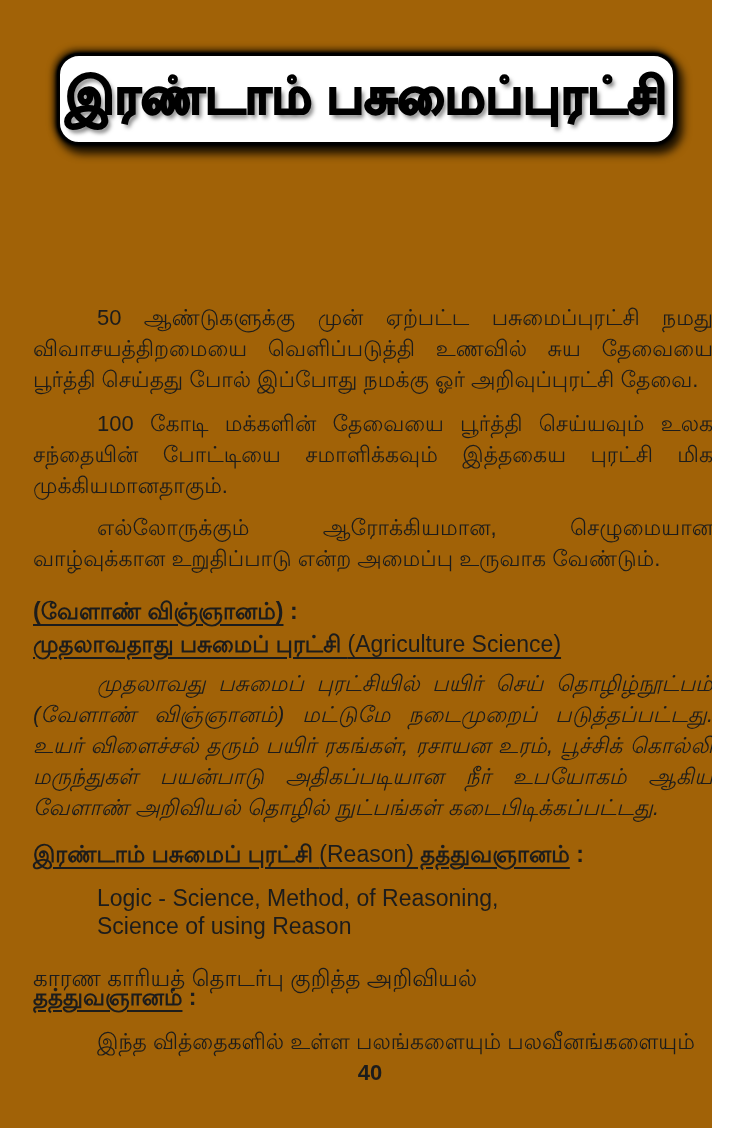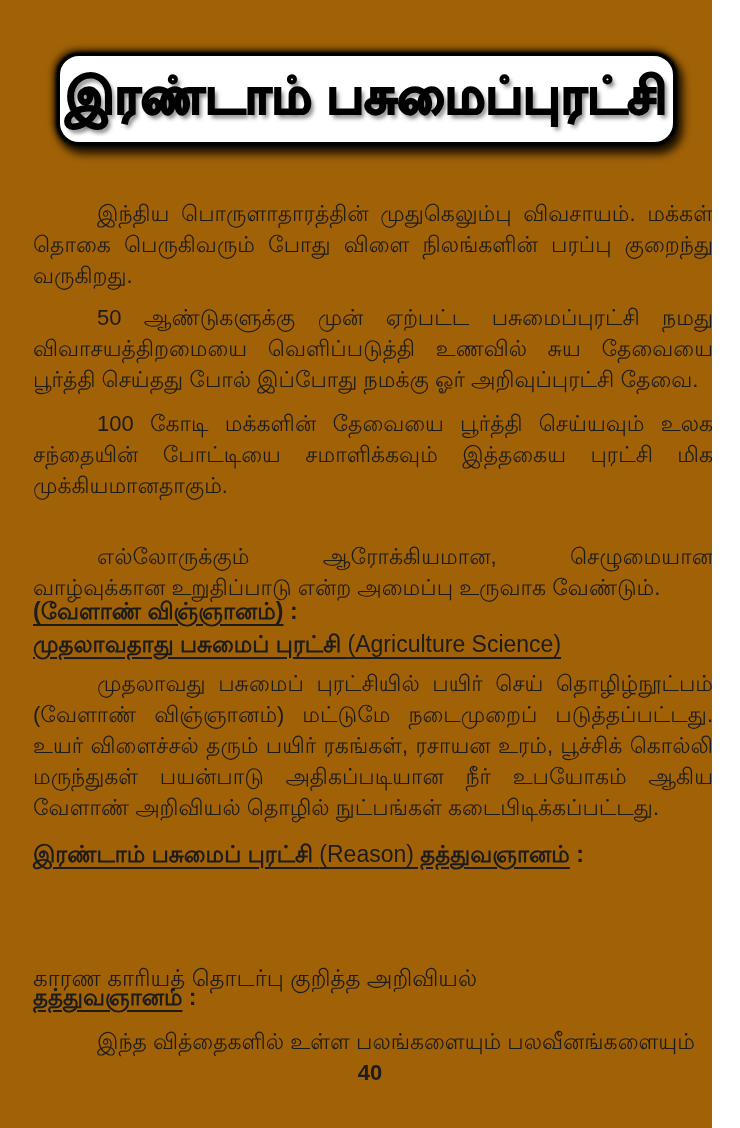--- a/index.html
+++ b/index.html
@@ -93,39 +93,42 @@
 </style>
 </head>
 <body>
 
 <div class="page">
 
   <div class="banner">
     <span class="banner-text">இரண்டாம் பசுமைப்புரட்சி</span>
   </div>
 
-  <div class="block indent" style="top:198px;">இந்திய பொருளாதாரத்தின் முதுகெலும்பு விவசாயம். மக்கள் தொகை பெருகிவரும் போது விளை நிலங்களின் பரப்பு குறைந்து வருகிறது.</div>
 
   <div class="block indent" style="top:302px;">50 ஆண்டுகளுக்கு முன் ஏற்பட்ட பசுமைப்புரட்சி நமது விவாசயத்திறமையை வெளிப்படுத்தி உணவில் சுய தேவையை பூர்த்தி செய்தது போல் இப்போது நமக்கு ஓர் அறிவுப்புரட்சி தேவை.</div>
 
   <div class="block indent" style="top:408px;">100 கோடி மக்களின் தேவையை பூர்த்தி செய்யவும் உலக சந்தையின் போட்டியை சமாளிக்கவும் இத்தகைய புரட்சி மிக முக்கியமானதாகும்.</div>
 
-  <div class="block indent" style="top:512px;margin-top:29px;">எல்லோருக்கும் ஆரோக்கியமான, செழுமையான வாழ்வுக்கான உறுதிப்பாடு என்ற அமைப்பு உருவாக வேண்டும்.</div>
+  <div class="block indent" style="top:512px;">எல்லோருக்கும் ஆரோக்கியமான, செழுமையான வாழ்வுக்கான உறுதிப்பாடு என்ற அமைப்பு உருவாக வேண்டும்.</div>
 
   <div class="hblock" style="top:589px;">
     <div style="margin-top:6px;"><span class="u">(வேளாண் விஞ்ஞானம்)</span><span> :</span></div>
     <div><span class="u"><span>முதலாவதாது பசுமைப் புரட்சி </span><span class="lat">(Agriculture Science)</span></span></div>
   </div>
 
-  <div class="block indent" style="top:668px;">முதலாவது பசுமைப் புரட்சியில் பயிர் செய் தொழிழ்நூட்பம் (வேளாண் விஞ்ஞானம்) மட்டுமே நடைமுறைப் படுத்தப்பட்டது. உயர் விளைச்சல் தரும் பயிர் ரகங்கள், ரசாயன உரம், பூச்சிக் கொல்லி மருந்துகள் பயன்பாடு அதிகப்படியான நீர் உபயோகம் ஆகிய வேளாண் அறிவியல் தொழில் நுட்பங்கள் கடைபிடிக்கப்பட்டது.</div>
+  <div class="block indent" style="top:668px;font-style:italic;">முதலாவது பசுமைப் புரட்சியில் பயிர் செய் தொழிழ்நூட்பம் (வேளாண் விஞ்ஞானம்) மட்டுமே நடைமுறைப் படுத்தப்பட்டது. உயர் விளைச்சல் தரும் பயிர் ரகங்கள், ரசாயன உரம், பூச்சிக் கொல்லி மருந்துகள் பயன்பாடு அதிகப்படியான நீர் உபயோகம் ஆகிய வேளாண் அறிவியல் தொழில் நுட்பங்கள் கடைபிடிக்கப்பட்டது.</div>
 
   <div class="hblock" style="top:838px;">
     <span class="u"><span>இரண்டாம் பசுமைப் புரட்சி </span><span class="lat">(Reason)</span><span> தத்துவஞானம்</span></span><span> :</span>
   </div>
 
+  <div class="logic-def" style="top:884px;">
+    <div>Logic - Science, Method, of Reasoning,</div>
+    <div>Science of using Reason</div>
+  </div>
 
   <div class="tamil-def" style="top:938px;">காரண காரியத் தொடர்பு குறித்த அறிவியல்</div>
 
   <div class="hblock" style="top:981px;">
     <span class="u">தத்துவஞானம்</span><span> :</span>
   </div>
 
   <div class="block indent" style="top:1026px;">இந்த வித்தைகளில் உள்ள பலங்களையும் பலவீனங்களையும்</div>
 
   <div class="page-number">40</div>

